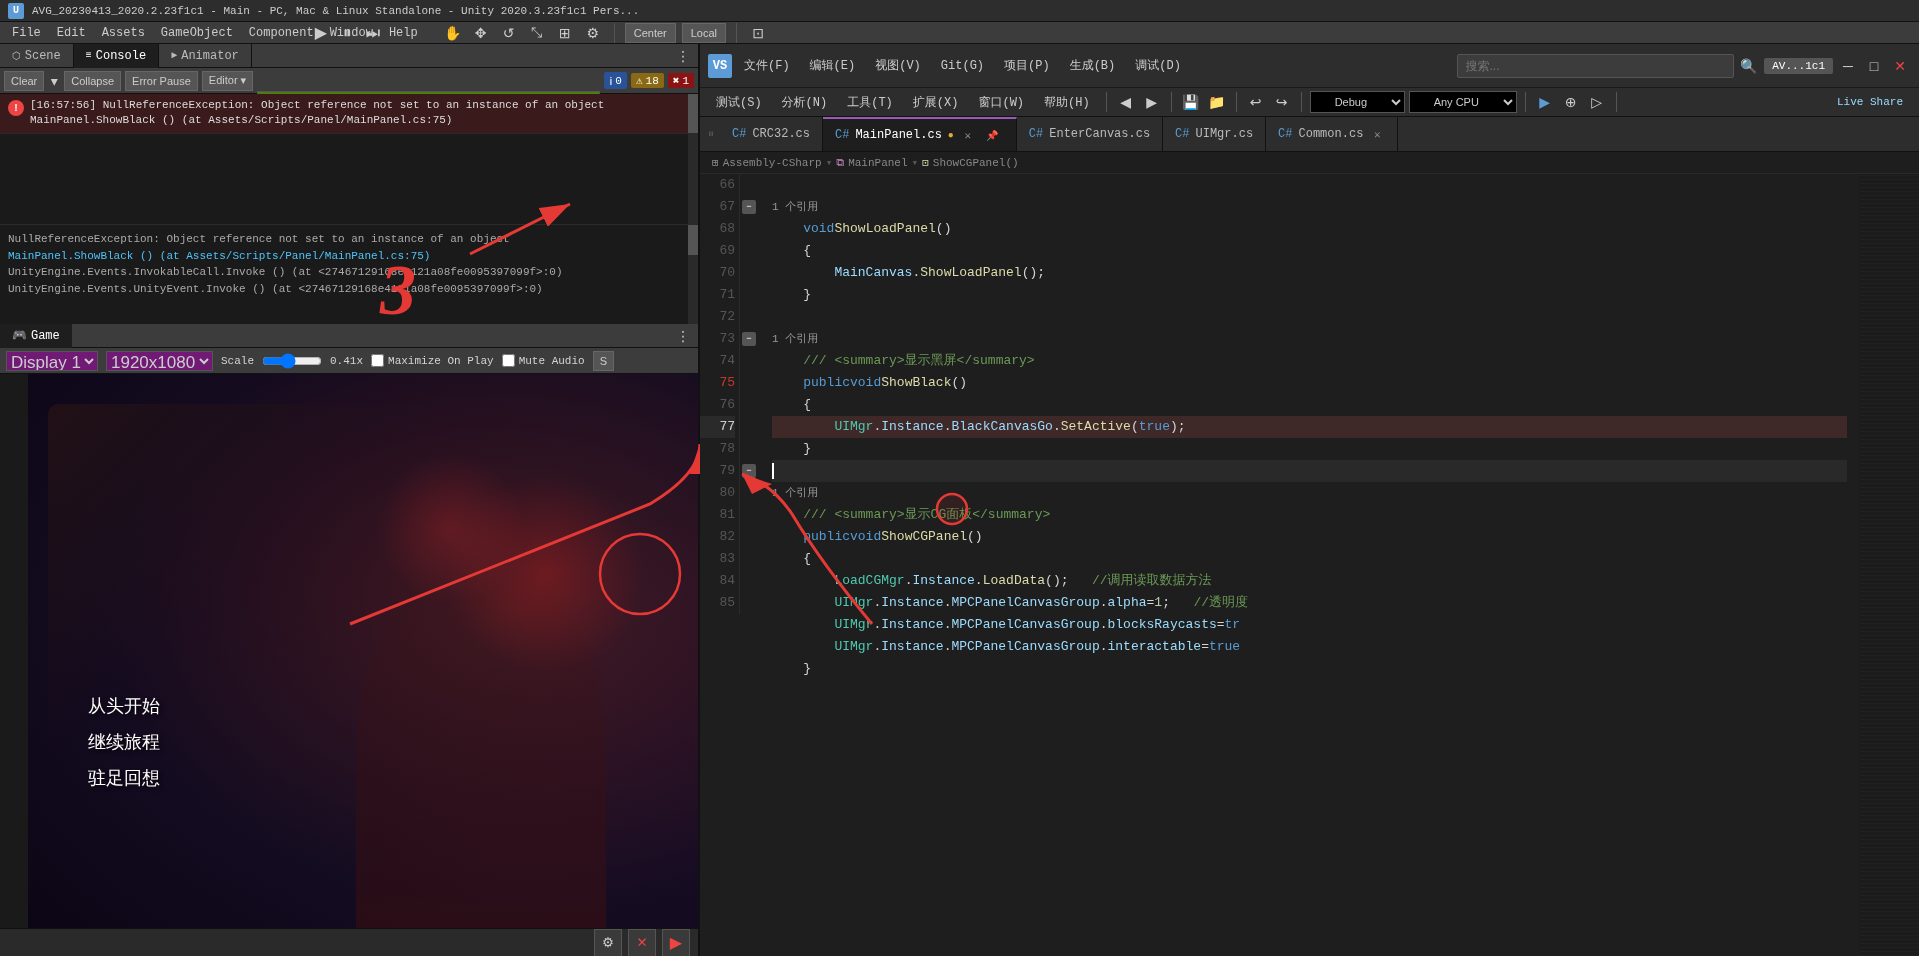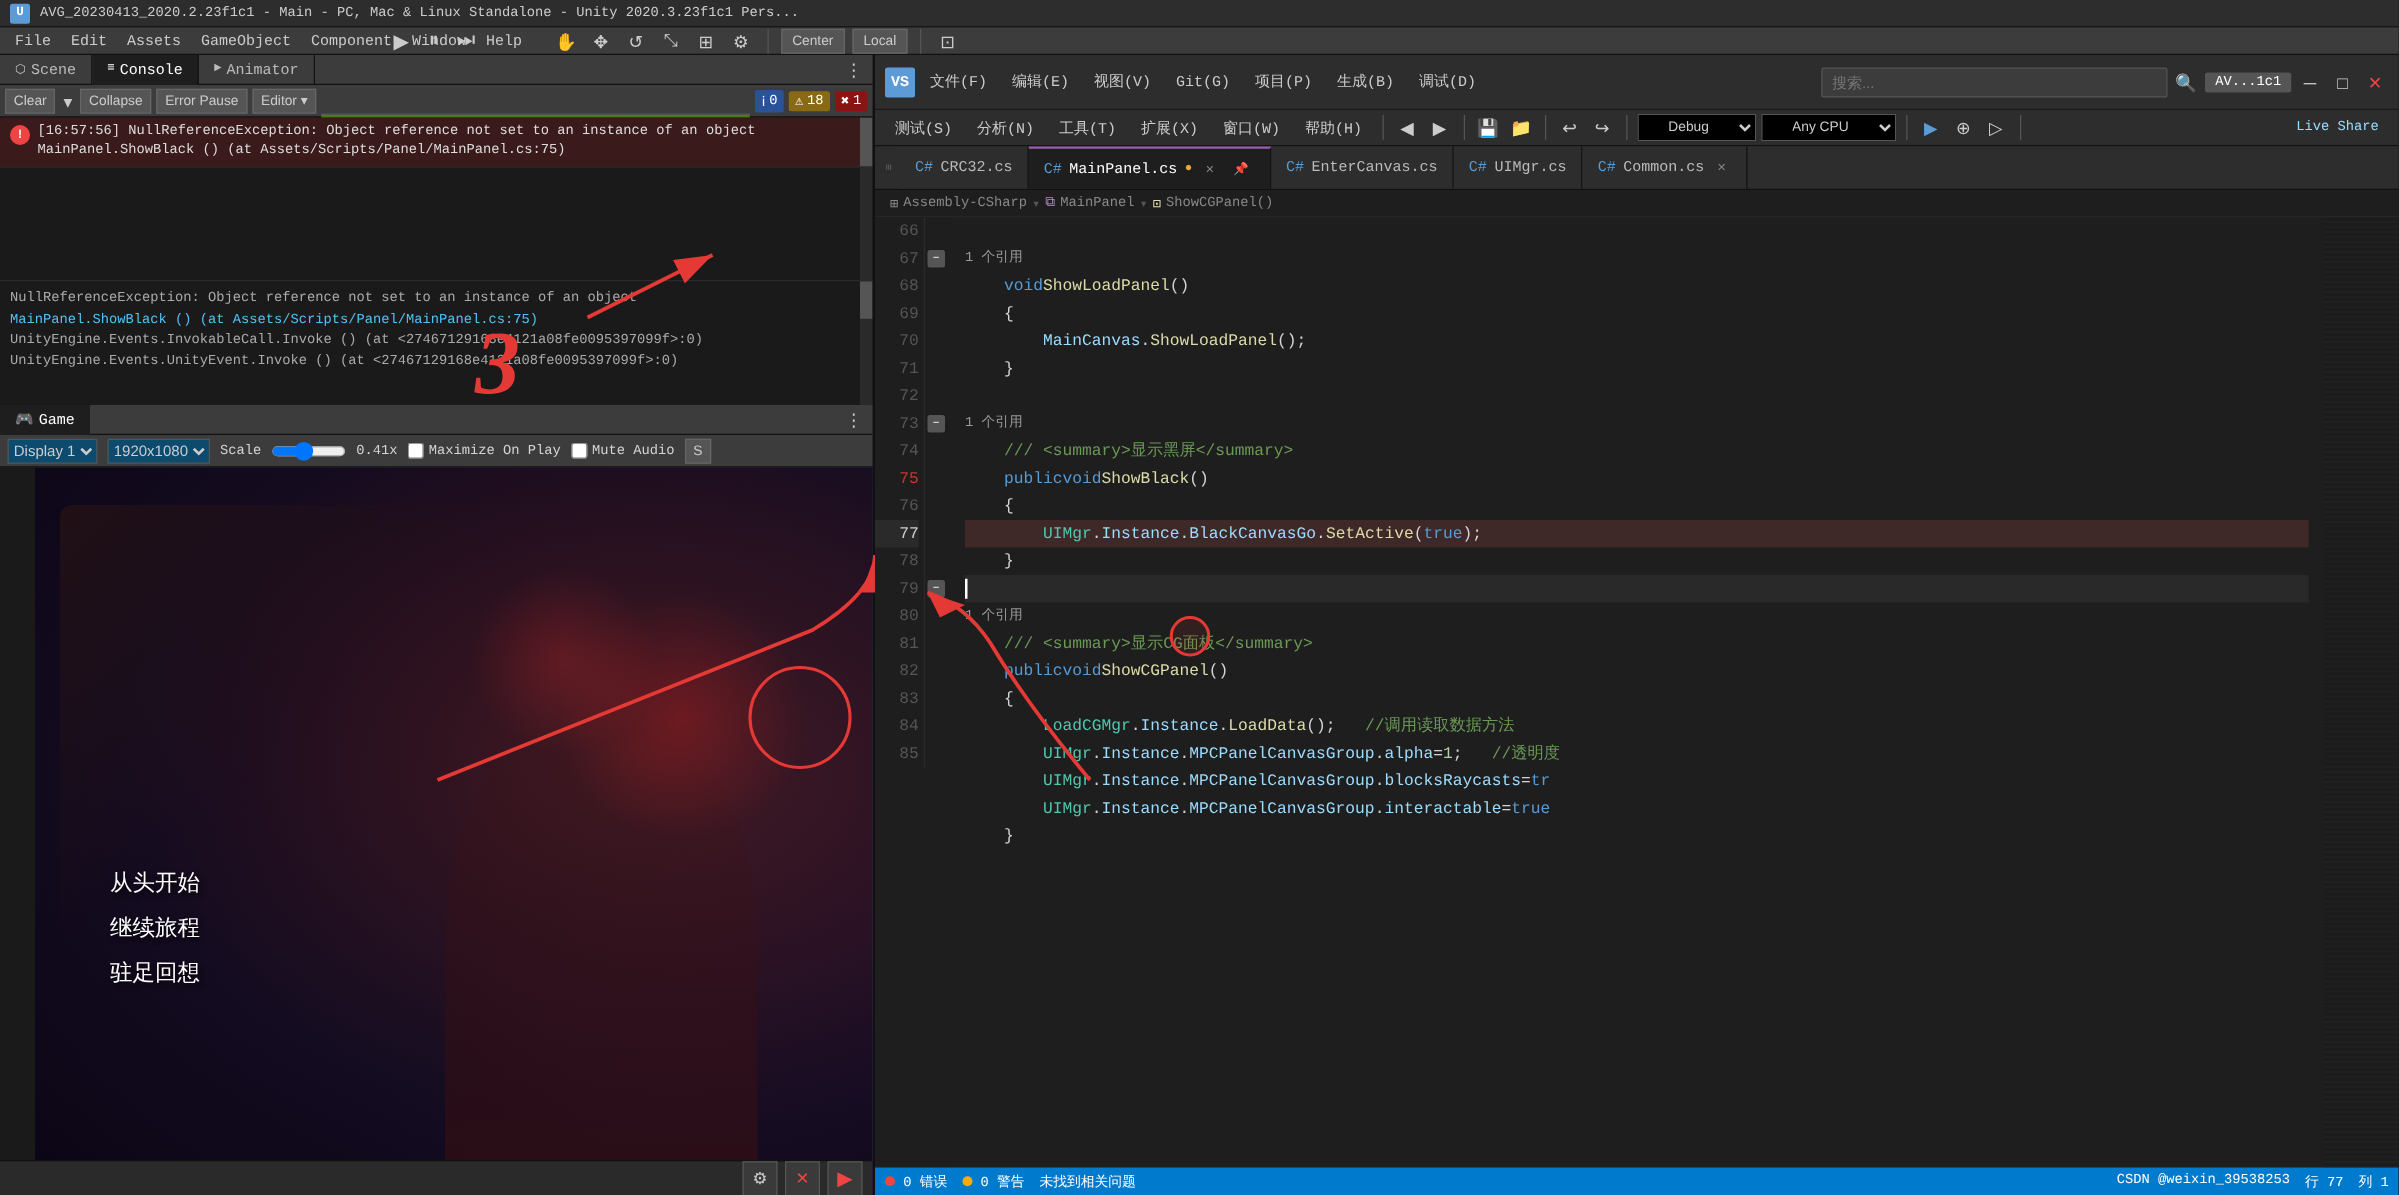--- a/index.html
+++ b/index.html
@@ -256,24 +256,24 @@
       align-items: center;
       background: #3c3c3c;
       height: 26px;
       padding: 0 6px;
       border-bottom: 1px solid #111;
       flex-shrink: 0;
       gap: 8px;
       font-size: 11px;
     }
     .game-select {
-      background: #0c4a6e;
+      background: #701a75;
       border: 1px solid #555;
       color: #ccc;
-      font-size: 12px;
+      font-size: 17px;
       height: 20px;
     }
     .scale-slider {
       width: 60px;
     }
     .game-view {
       flex: 1;
       background: #1a1a1a;
       overflow: hidden;
       position: relative;
@@ -937,38 +937,20 @@
         </div>
 
       </div>
 
       <div class="minimap">
         <div style="height:100%;background:repeating-linear-gradient(0deg, #2a2a2a 0px, #2a2a2a 1px, #1a1a1a 1px, #1a1a1a 4px);opacity:0.5;"></div>
       </div>
 
     </div>
 
-    <div class="status-bar">
-      <span>
-        <span class="indicator-dot dot-error"></span>
-        <span>0</span>
-        <span> 错误</span>
-      </span>
-      <span>
-        <span class="indicator-dot dot-warn"></span>
-        <span>0</span>
-        <span> 警告</span>
-      </span>
-      <span>未找到相关问题</span>
-      <div class="status-right">
-        <span>CSDN @weixin_39538253</span>
-        <span>行 77</span>
-        <span>列 1</span>
-      </div>
-    </div>
 
   </div>
 
   <div style="position:absolute;top:0;left:0;width:700px;height:100%;pointer-events:none;overflow:hidden;">
     <svg style="position:absolute;top:0;left:0;width:100%;height:100%;overflow:visible;">
 
       <text x="380" y="270" font-size="72" fill="#e53935" font-family="cursive" font-style="italic" font-weight="bold">3</text>
 
       <path d="M 470 210 Q 530 180 570 160" stroke="#e53935" stroke-width="3" fill="none" marker-end="url(#arrowhead)"></path>
 

